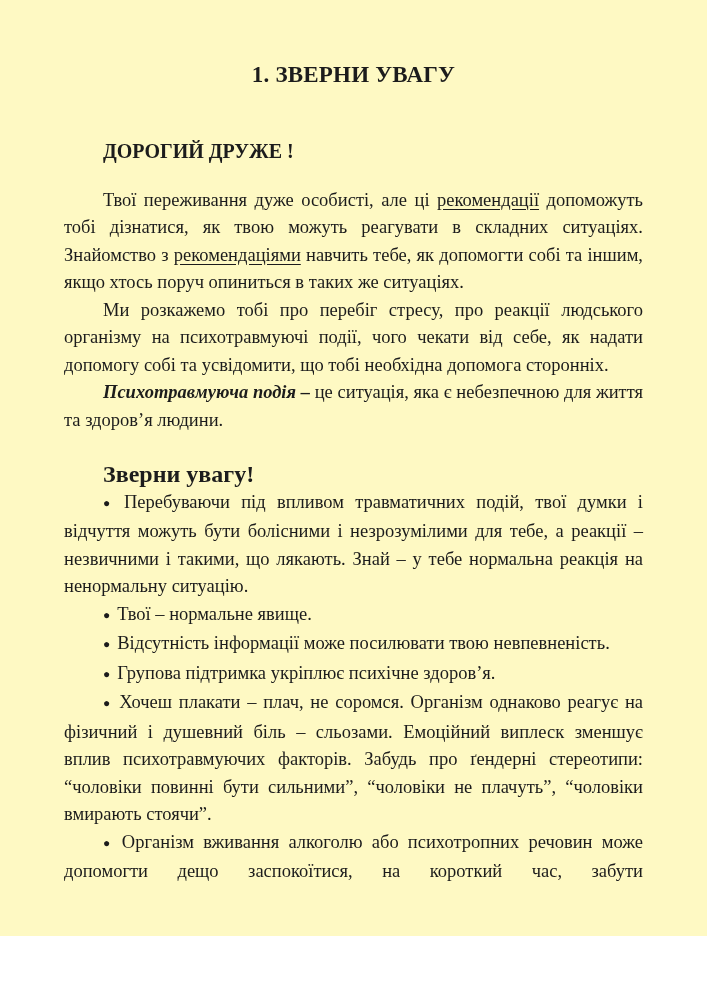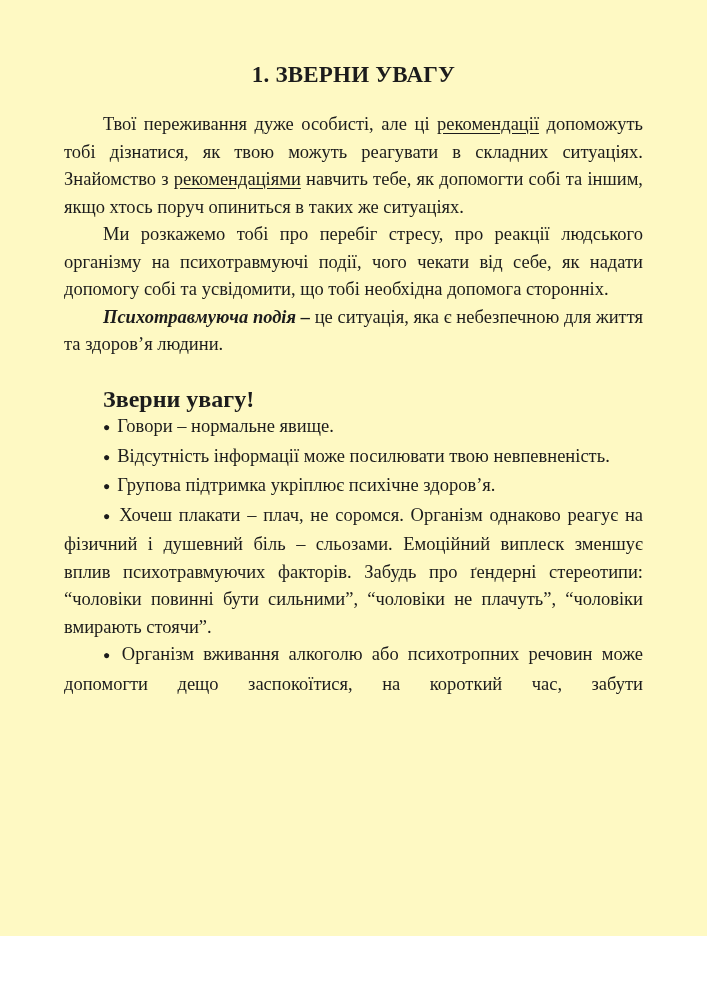--- a/index.html
+++ b/index.html
@@ -65,31 +65,33 @@
   }
   .justify-last { text-align-last: justify; }
 </style>
 </head>
 <body>
 
 <div class="page">
 
   <h1 class="doc-title">1. ЗВЕРНИ УВАГУ</h1>
 
+  <p class="salutation">ДОРОГИЙ ДРУЖЕ !</p>
 
   <p class="body-par first-par"><span>Твої переживання дуже особисті, але ці </span><span class="u">рекомендації</span><span> допоможуть тобі дізнатися, як твою можуть реагувати в складних ситуаціях. Знайомство з </span><span class="u">рекомендаціями</span><span> навчить тебе, як допомогти собі та іншим, якщо хтось поруч опиниться в таких же ситуаціях.</span></p>
 
   <p class="body-par">Ми розкажемо тобі про перебіг стресу, про реакції людського організму на психотравмуючі події, чого чекати від себе, як надати допомогу собі та усвідомити, що тобі необхідна допомога сторонніх.</p>
 
   <p class="body-par"><span class="lead-term">Психотравмуюча подія –</span><span> це ситуація, яка є небезпечною для життя та здоров’я людини.</span></p>
 
   <p class="attention-heading">Зверни увагу!</p>
 
+  <p class="body-par bullet-par"><span class="bullet-glyph">●</span><span>Перебуваючи під впливом травматичних подій, твої думки і відчуття можуть бути болісними і незрозумілими для тебе, а реакції – незвичними і такими, що лякають. Знай – у тебе нормальна реакція на ненормальну ситуацію.</span></p>
 
-  <p class="body-par bullet-par"><span class="bullet-glyph">●</span><span>Говори – нормальне явище.</span></p>
+  <p class="body-par bullet-par"><span class="bullet-glyph">●</span><span>Твої – нормальне явище.</span></p>
 
   <p class="body-par bullet-par"><span class="bullet-glyph">●</span><span>Відсутність інформації може посилювати твою невпевненість.</span></p>
 
   <p class="body-par bullet-par"><span class="bullet-glyph">●</span><span>Групова підтримка укріплює психічне здоров’я.</span></p>
 
 
   <p class="body-par bullet-par"><span class="bullet-glyph">●</span><span>Хочеш плакати – плач, не соромся. Організм однаково реагує на фізичний і душевний біль – сльозами. Емоційний виплеск зменшує вплив психотравмуючих факторів. Забудь про ґендерні стереотипи: “чоловіки повинні бути сильними”, “чоловіки не плачуть”, “чоловіки вмирають стоячи”.</span></p>
 
   <p class="body-par bullet-par justify-last"><span class="bullet-glyph">●</span><span>Організм вживання алкоголю або психотропних речовин може допомогти дещо заспокоїтися, на короткий час, забути</span></p>
 

